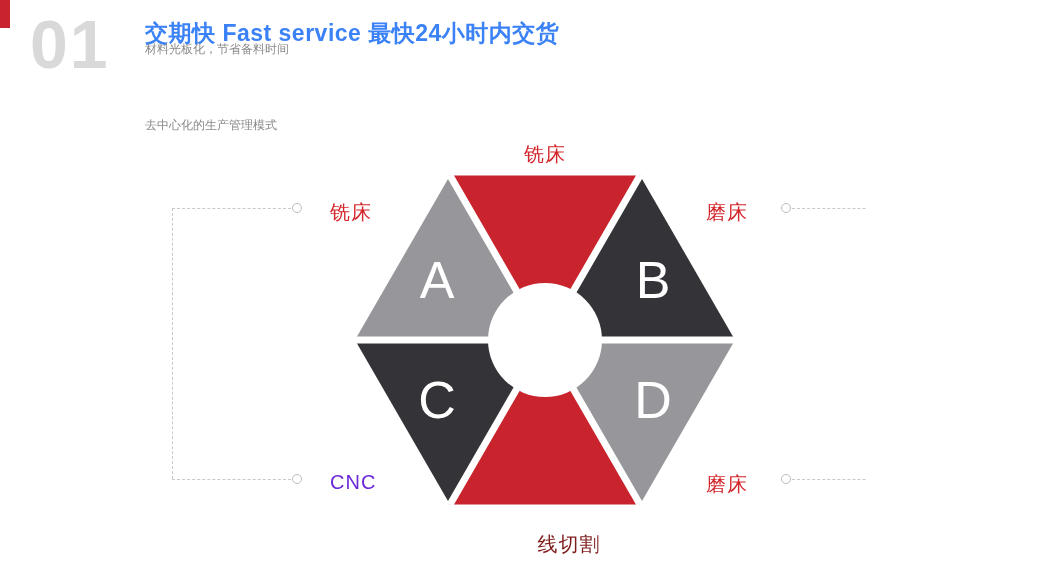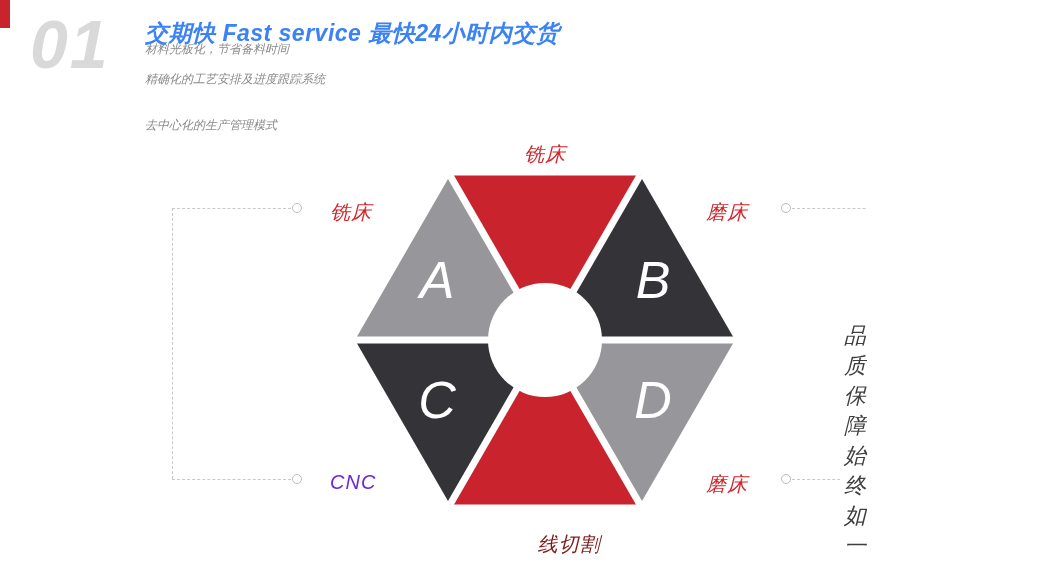--- a/index.html
+++ b/index.html
@@ -1,19 +1,18 @@
 <!DOCTYPE html>
 <html><head>
 <meta charset="utf-8">
 <style>
   html,body{margin:0;padding:0;background:#fff;}
   #stage{
     position:relative;width:867px;height:576px;background:#fff;overflow:hidden;
     font-family:"Liberation Sans","DejaVu Sans",sans-serif;
-    font-style:italic;
   }
   .abs{position:absolute;}
   #corner-bar{left:0;top:0;width:10px;height:28px;}
   #big-index{left:30px;top:10px;font-size:68px;font-weight:bold;line-height:1;letter-spacing:2px;}
   #title{left:145px;top:18px;font-size:23px;font-weight:bold;color:#3b82f6;letter-spacing:.5px;}
   .subline{left:145px;font-size:12px;color:#8a8a8a;line-height:18px;}
   .callout-label{font-size:20px;letter-spacing:1px;}
   .dash-h{border-top:1px dashed #c9c9c9;height:0;}
   .dash-v{border-left:1px dashed #c9c9c9;width:0;}
   .node-circle{width:10px;height:10px;border:1px solid #bdbdbd;border-radius:50%;background:#fff;box-sizing:border-box;}
@@ -23,21 +22,20 @@
 </style>
 </head>
 <body>
 
 <div id="stage">
 
   <div id="corner-bar" class="abs" style="background-color: rgb(201, 36, 45);"></div>
   <div id="big-index" class="abs" style="color: rgb(217, 217, 217);">01</div>
   <div id="title" class="abs">交期快  Fast service 最快24小时内交货</div>
   <div class="abs subline" style="top:40px;">材料光板化，节省备料时间</div>
-  <div class="abs subline" style="top:70px;">精确化的工艺安排及进度跟踪系统</div>
   <div class="abs subline" style="top:76px;margin-top:40px;">去中心化的生产管理模式</div>
 
   <svg class="abs" style="left:345px;top:160px;" width="400" height="345" viewBox="0 0 400 345">
 
     <polygon points="200,180 105,15.5 295,15.5" fill="#c9242d"></polygon>
     <polygon points="200,180 295,15.5 390,180" fill="#343338"></polygon>
     <polygon points="200,180 390,180 295,344.5" fill="#97969a"></polygon>
     <polygon points="200,180 295,344.5 105,344.5" fill="#c9242d"></polygon>
     <polygon points="200,180 105,344.5 10,180" fill="#343338"></polygon>
     <polygon points="200,180 10,180 105,15.5" fill="#97969a"></polygon>
@@ -64,15 +62,14 @@
   <div class="abs callout-label" style="left: 330px; top: 199px; color: rgb(211, 38, 44);">铣床</div>
   <div class="abs callout-label" style="left: 330px; top: 471px; color: #6d28d9;">CNC</div>
 
   <div class="abs dash-h" style="left:792px;top:208px;width:134px;"></div>
   <div class="abs dash-v" style="left:925px;top:208px;height:271px;"></div>
   <div class="abs dash-h" style="left:792px;top:479px;width:134px;"></div>
   <div class="abs node-circle" style="left:781px;top:203px;"></div>
   <div class="abs node-circle" style="left:781px;top:474px;"></div>
   <div class="abs callout-label" style="left: 706px; top: 199px; color: rgb(211, 38, 44);">磨床</div>
   <div class="abs callout-label" style="left: 706px; top: 471px; color: rgb(211, 38, 44);">磨床</div>
-  <div class="abs side-text" style="left:840px;top:319px;">品质保障始终如一</div>
 
 </div>
 
 </body></html>

